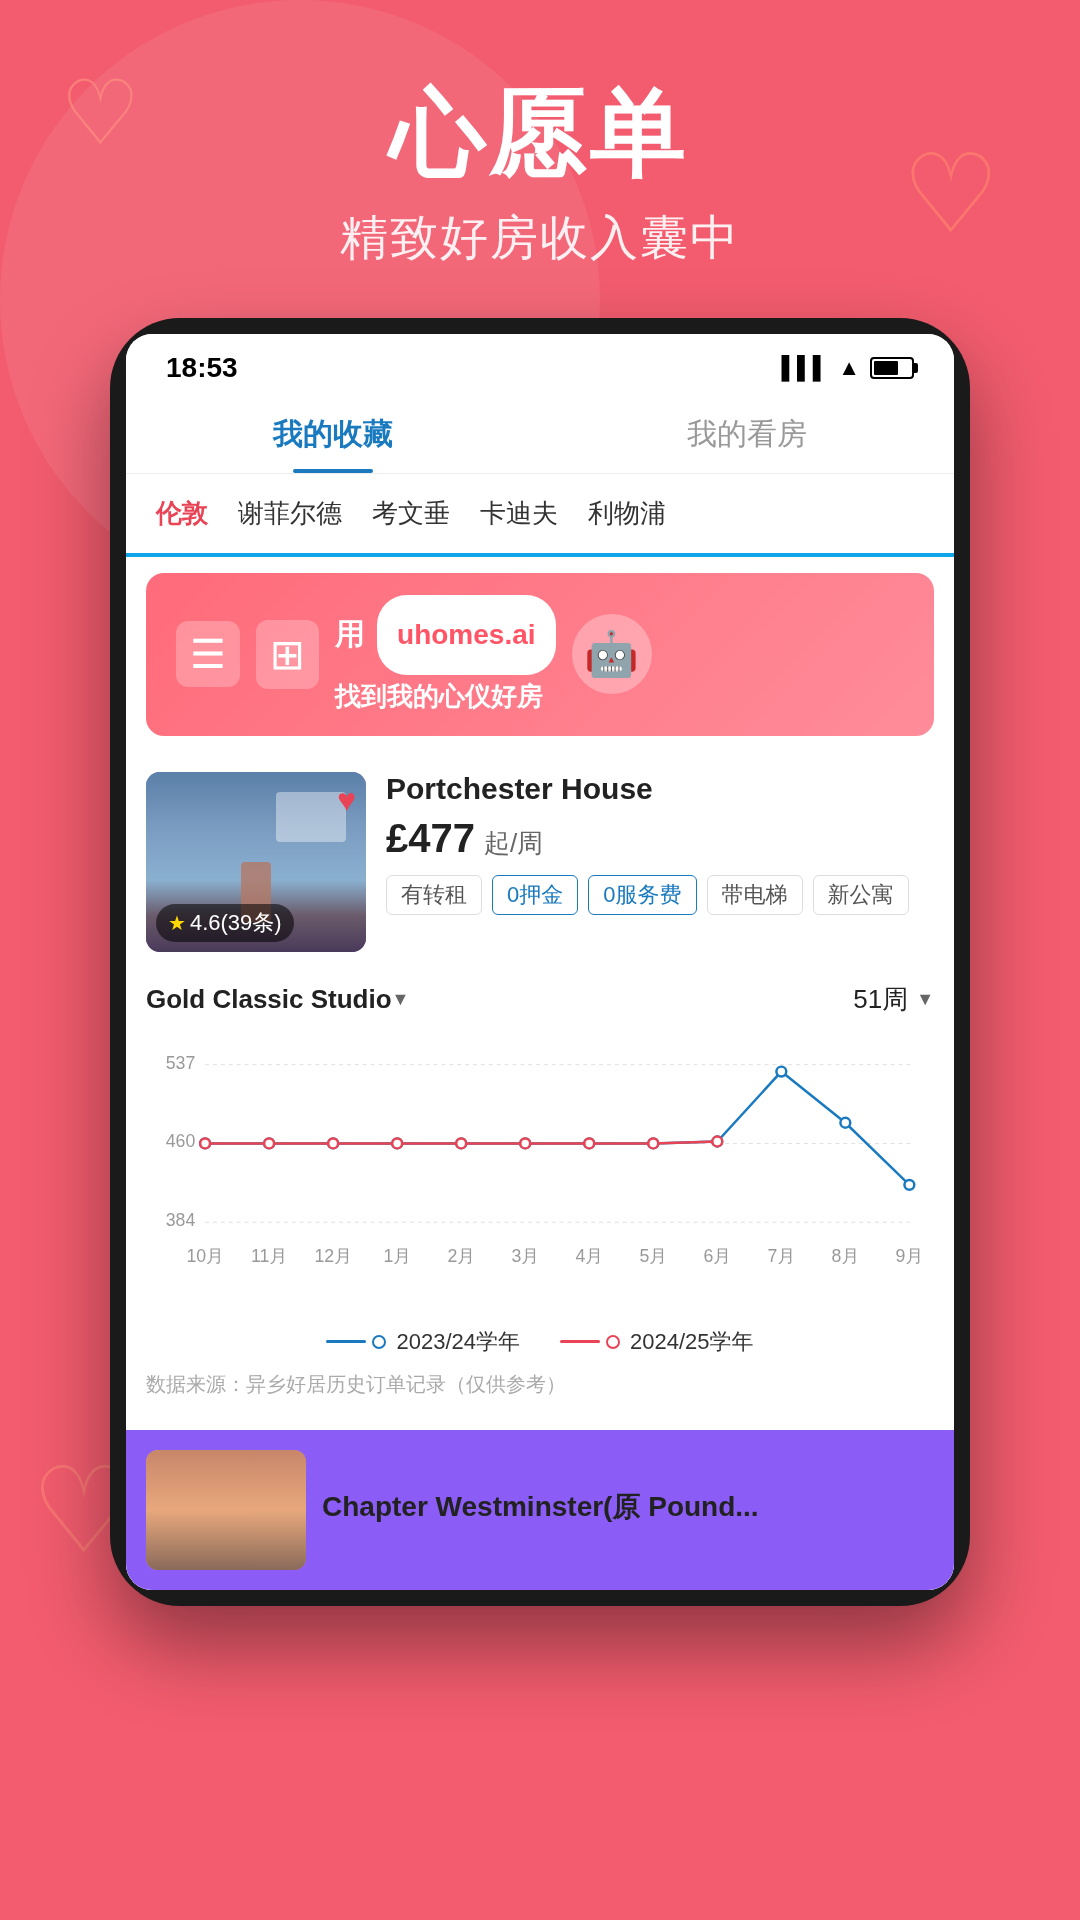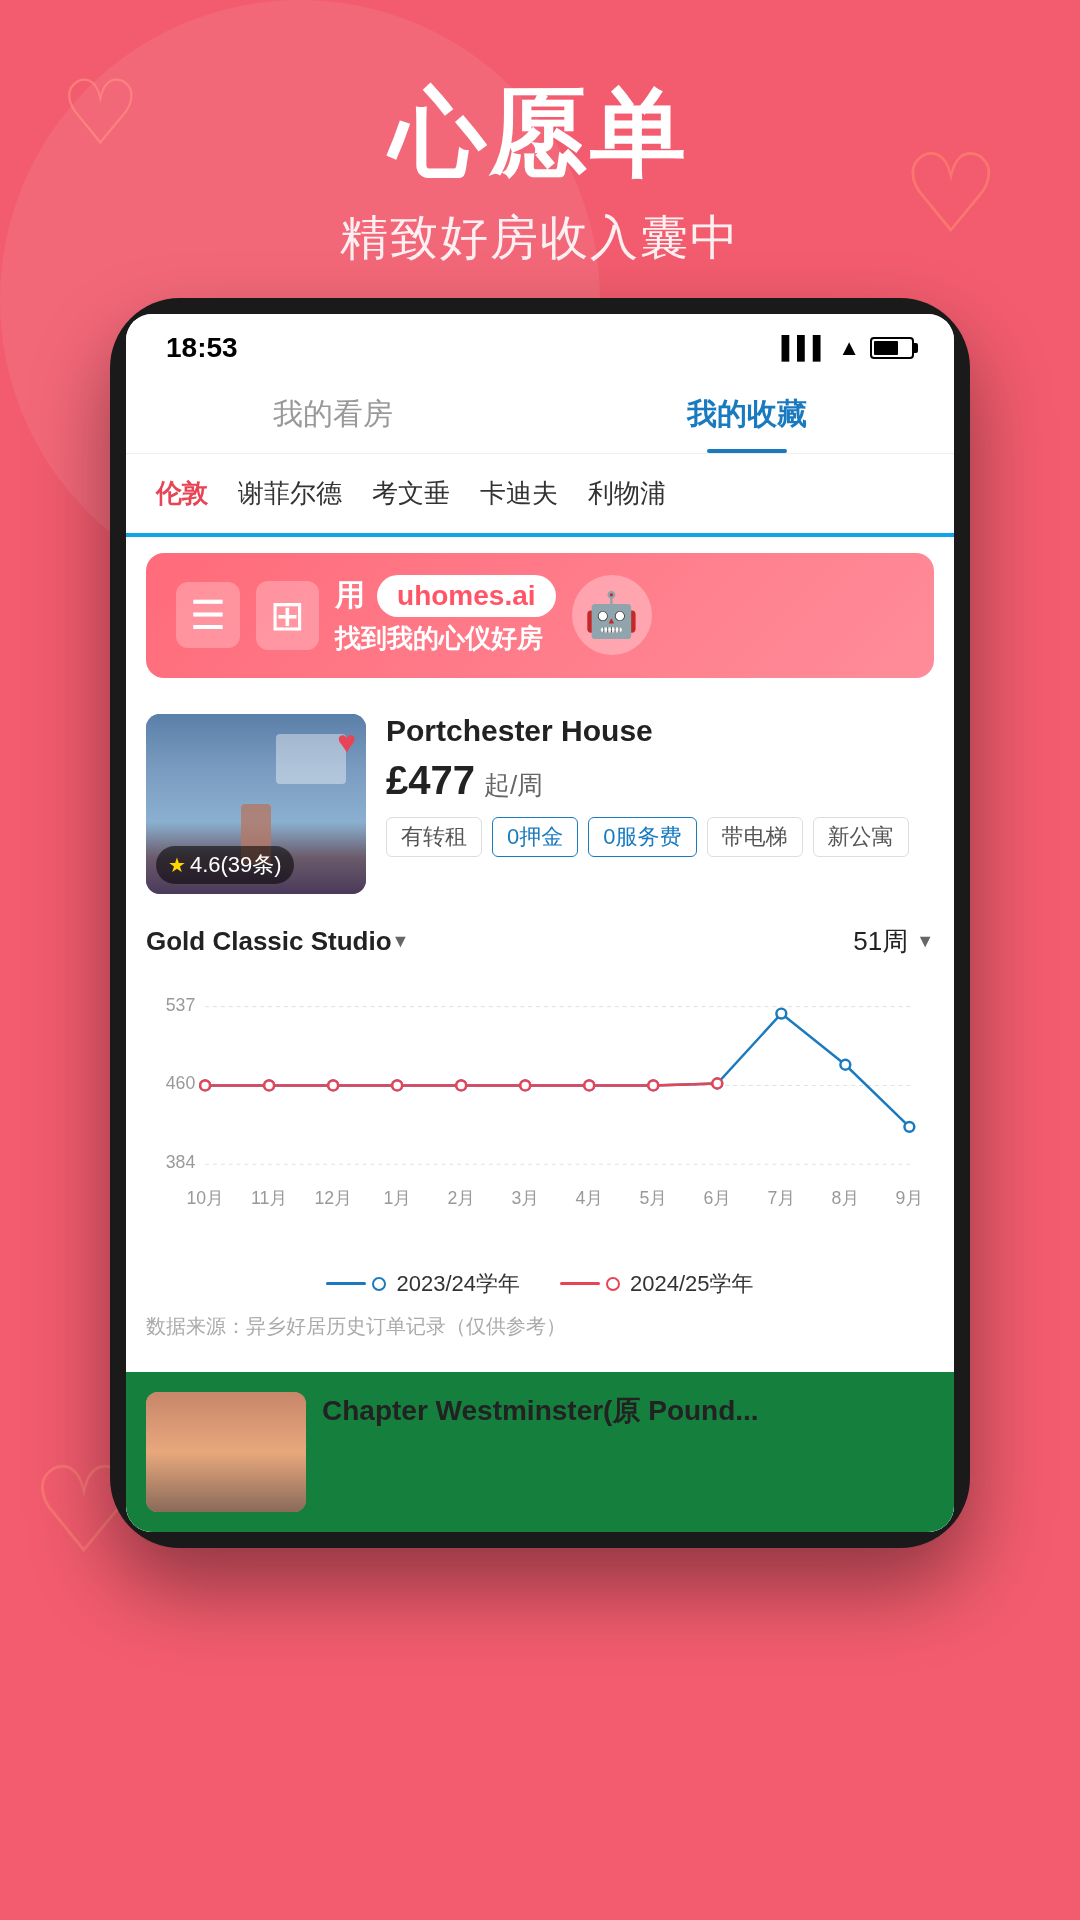--- a/index.html
+++ b/index.html
@@ -45,21 +45,21 @@
       color: rgba(255, 140, 120, 0.5);
       position: absolute;
     }
 
     
     .header-section {
       position: relative;
       z-index: 1;
       text-align: center;
       padding-top: 80px;
-      padding-bottom: 28px;
+      padding-bottom: 48px;
     }
     .main-title {
       font-size: 96px;
       font-weight: 700;
       color: white;
       letter-spacing: 4px;
       line-height: 1.1;
       margin-bottom: 20px;
     }
     .sub-title {
@@ -214,21 +214,21 @@
       color: white;
     }
     .banner-use {
       font-size: 30px;
       color: white;
       font-weight: 600;
     }
     .banner-url {
       background: white;
       border-radius: 30px;
-      padding: 5px 20px;
+      padding: 24px 20px;
       font-size: 28px;
       color: #FF5566;
       font-weight: 700;
     }
     .banner-subtitle {
       font-size: 26px;
       color: white;
       font-weight: 600;
     }
     .banner-robot {
@@ -419,25 +419,25 @@
       border: 2.5px solid;
     }
     .chart-note {
       font-size: 20px;
       color: #aaa;
       margin-top: 14px;
     }
 
     
     .second-card {
-      background: #15803d;
+      background: #8b5cf6;
       margin-top: 12px;
       padding: 20px;
       display: flex;
-      align-items: flex-start;
+      align-items: center;
       gap: 16px;
     }
     .second-card-img {
       width: 160px;
       height: 120px;
       border-radius: 12px;
       background: linear-gradient(135deg, #e8a87c, #d4756a);
       flex-shrink: 0;
       overflow: hidden;
     }
@@ -482,25 +482,25 @@
         <span class="wifi-icon">▲</span>
         <div class="battery-icon">
           <div class="battery-fill"></div>
         </div>
       </div>
     </div>
 
     <div class="app-content">
 
       <div class="tabs-bar">
+        <div class="tab active">
+          <span>我的收藏</span>
+        </div>
         <div class="tab">
           <span>我的看房</span>
-        </div>
-        <div class="tab active">
-          <span>我的收藏</span>
         </div>
       </div>
 
       <div class="city-filter">
         <span class="city-item active">伦敦</span>
         <span class="city-item">谢菲尔德</span>
         <span class="city-item">考文垂</span>
         <span class="city-item">卡迪夫</span>
         <span class="city-item">利物浦</span>
       </div>

